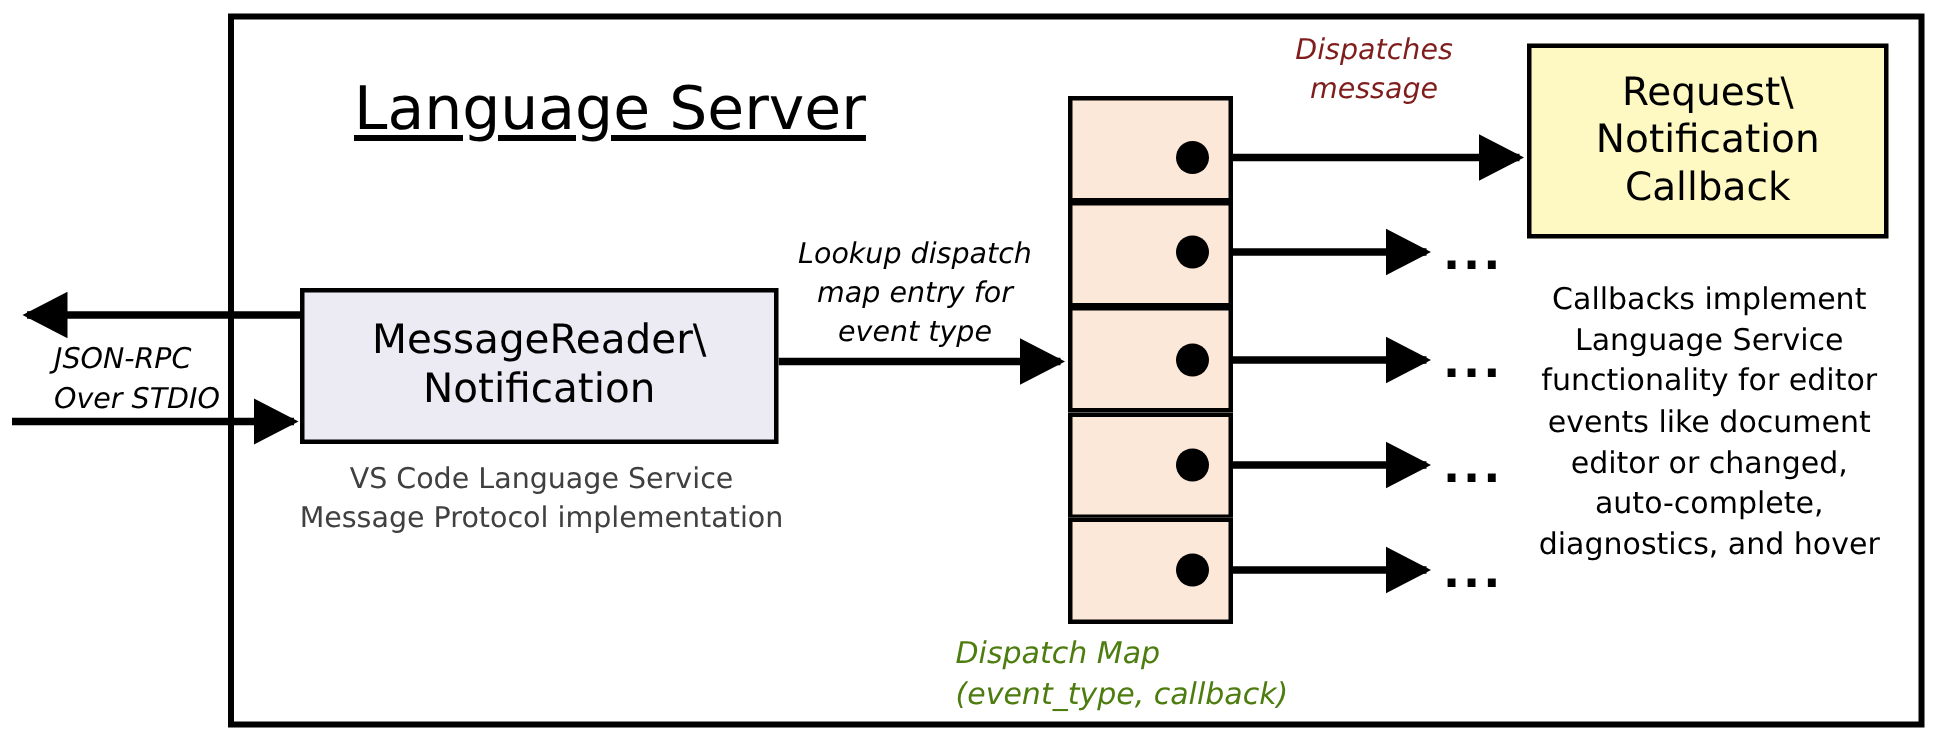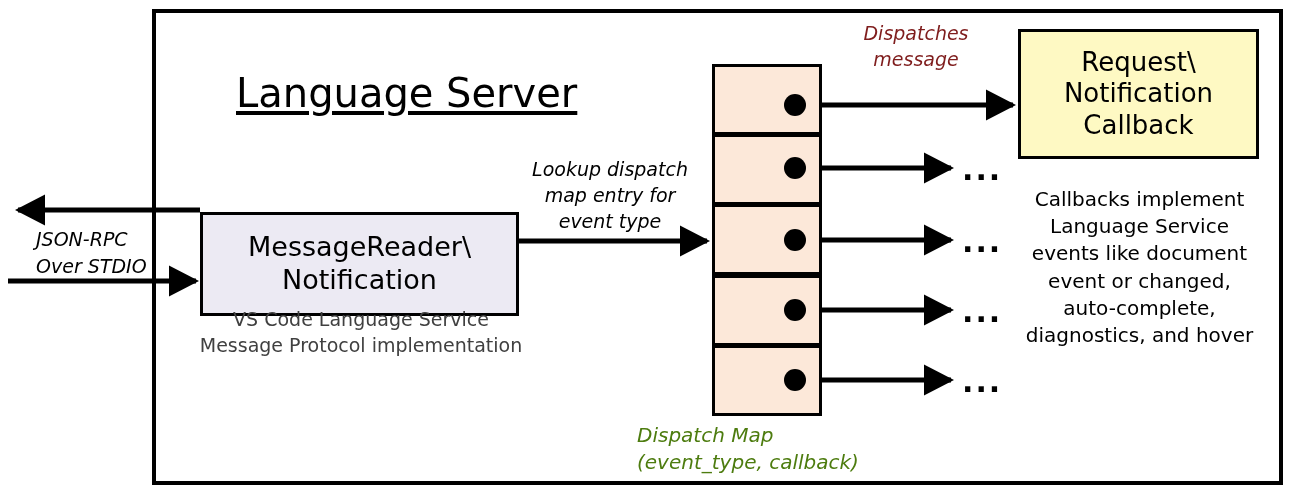--- a/index.html
+++ b/index.html
@@ -29,38 +29,36 @@
   .server-title {
     position: absolute;
     left: 236px;
     top: 50px;
     font-size: 40px;
     color: #000000;
     text-decoration: underline;
     text-underline-offset: 4px;
     white-space: nowrap;
     letter-spacing: 0px;
-    margin-top: 20px;
   }
   
   .mrw-box {
     position: absolute;
     left: 200px;
     top: 192px;
     width: 319px;
     height: 104px;
     background: #eceaf3;
     border: 3px solid #000000;
     box-sizing: border-box;
     display: flex;
     flex-direction: column;
     align-items: center;
     justify-content: center;
     line-height: 1.22;
-    margin-top: 20px;
   }
   .mrw-line {
     font-size: 27px;
     color: #000000;
     white-space: nowrap;
   }
   .mrw-caption {
     position: absolute;
     left: 186px;
     top: 307px;
@@ -269,19 +267,20 @@
 
   <div class="callback-box">
     <div class="cb-line">Request\</div>
     <div class="cb-line">Notification</div>
     <div class="cb-line">Callback</div>
   </div>
 
   <div class="callback-caption">
     <div>Callbacks implement</div>
     <div>Language Service</div>
+    <div>functionality for editor</div>
     <div>events like document</div>
-    <div>event or changed,</div>
+    <div>editor or changed,</div>
     <div>auto-complete,</div>
     <div>diagnostics, and hover</div>
   </div>
 
 </div>
 
 </body></html>

